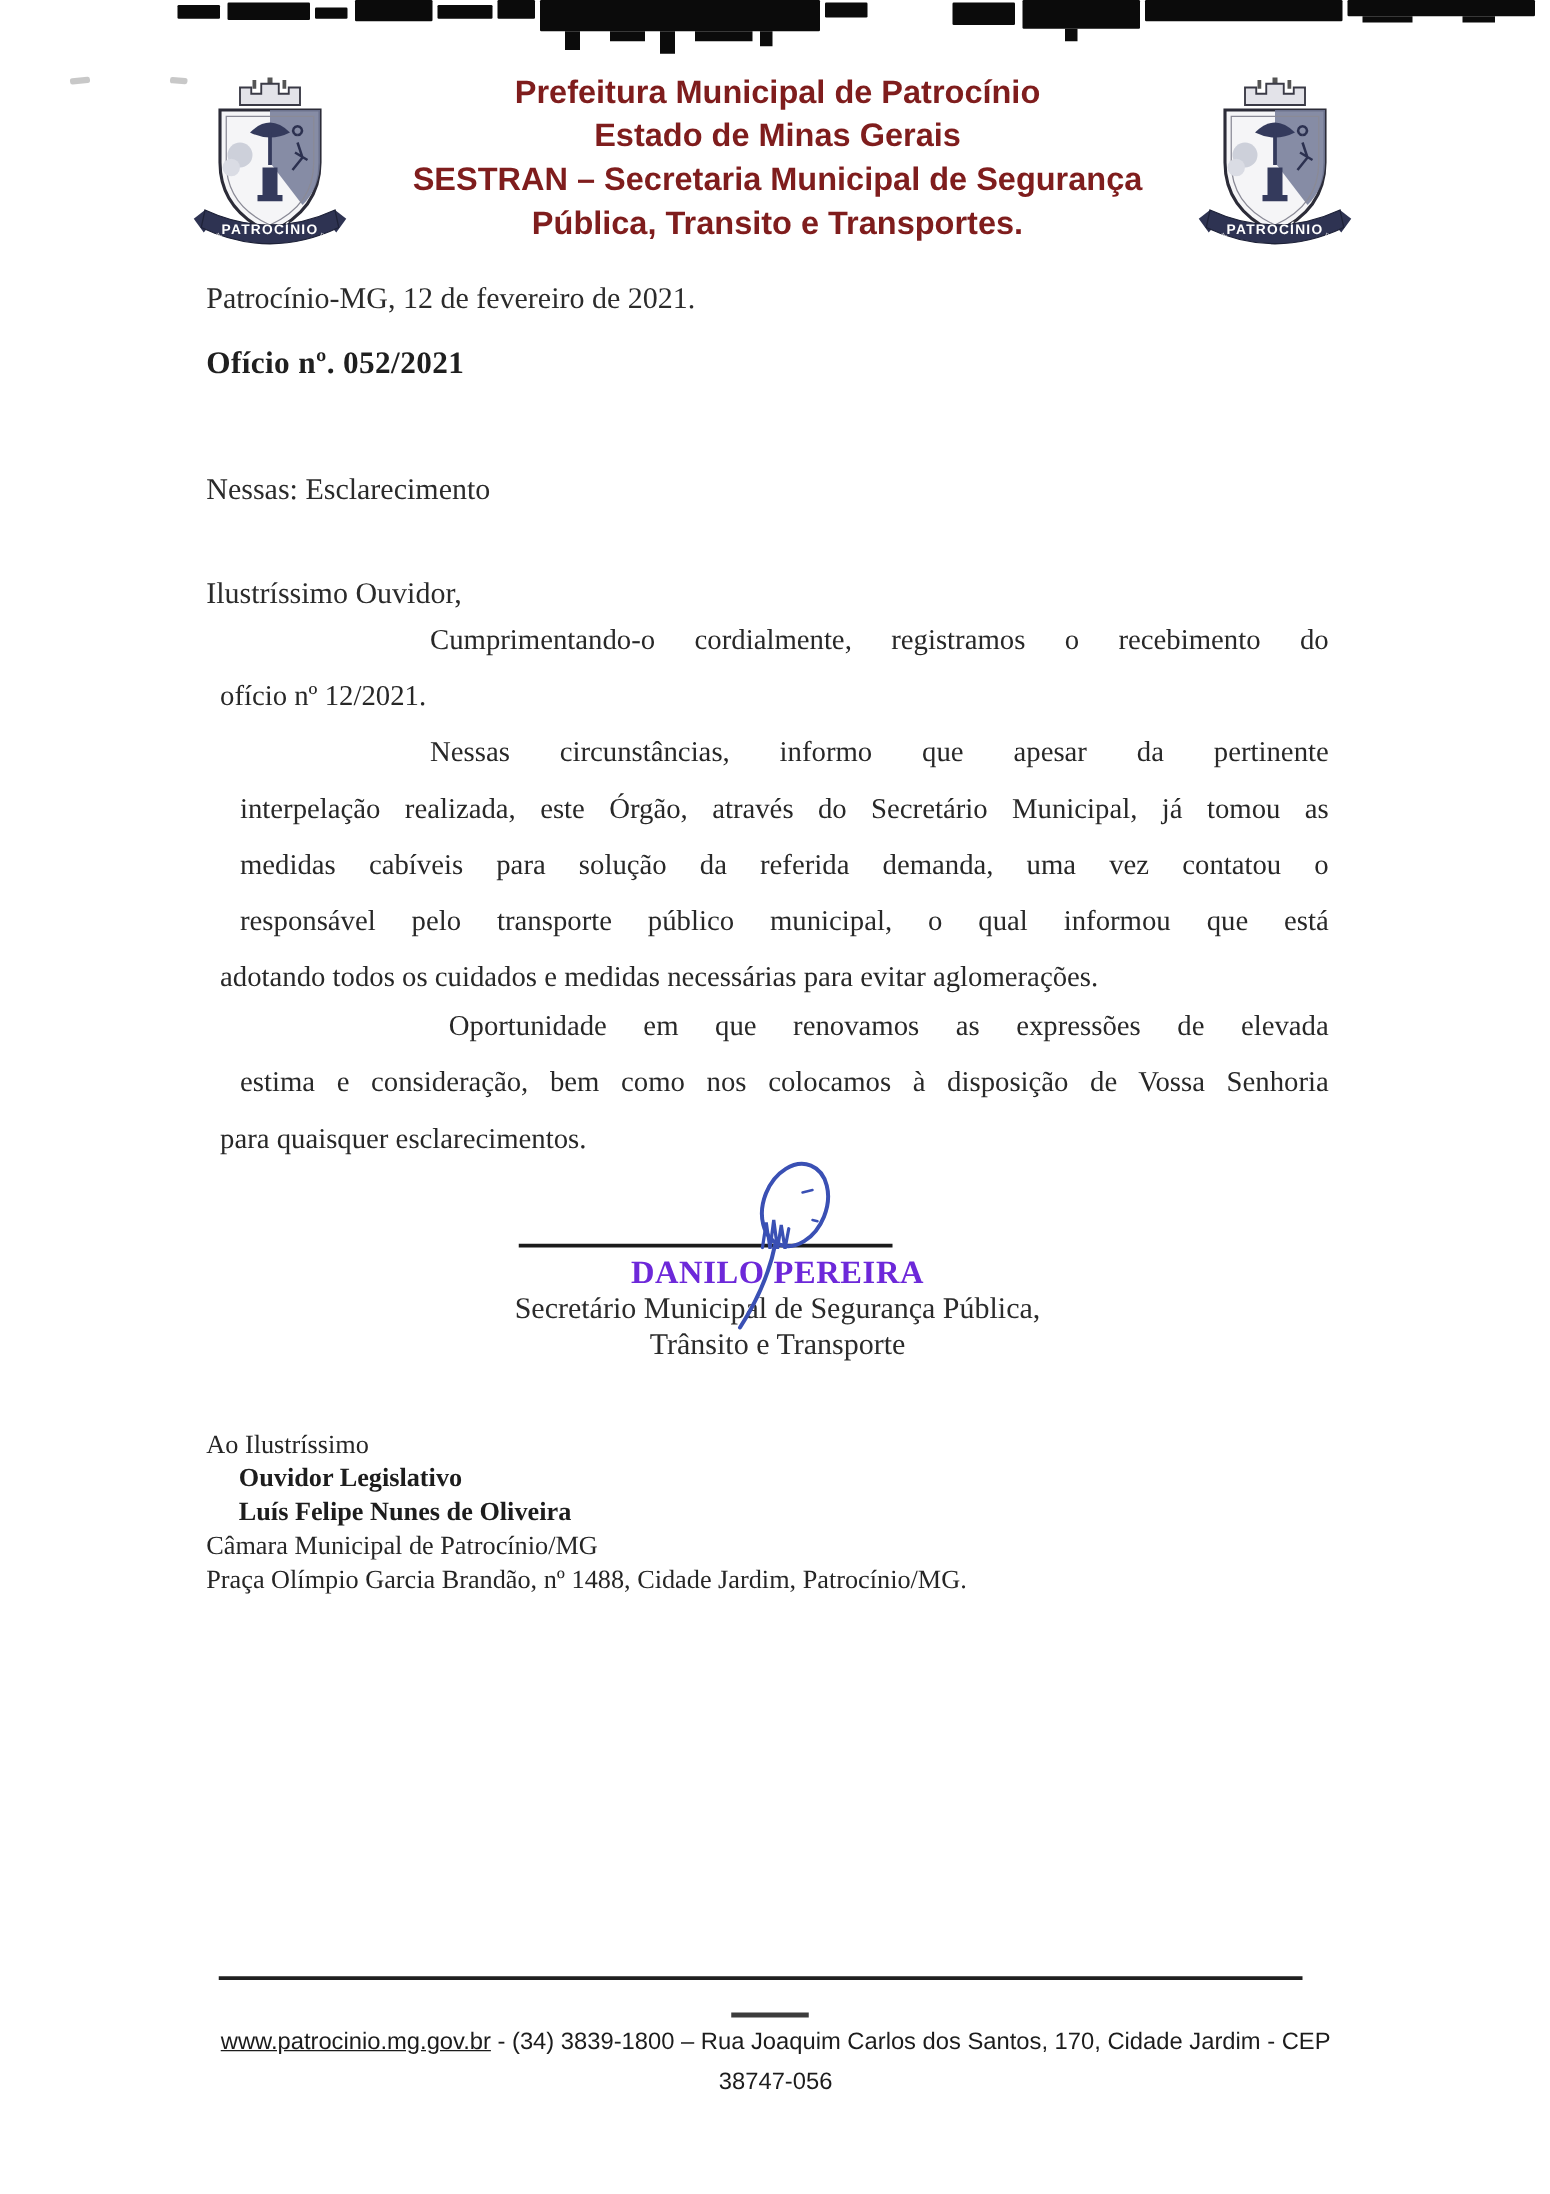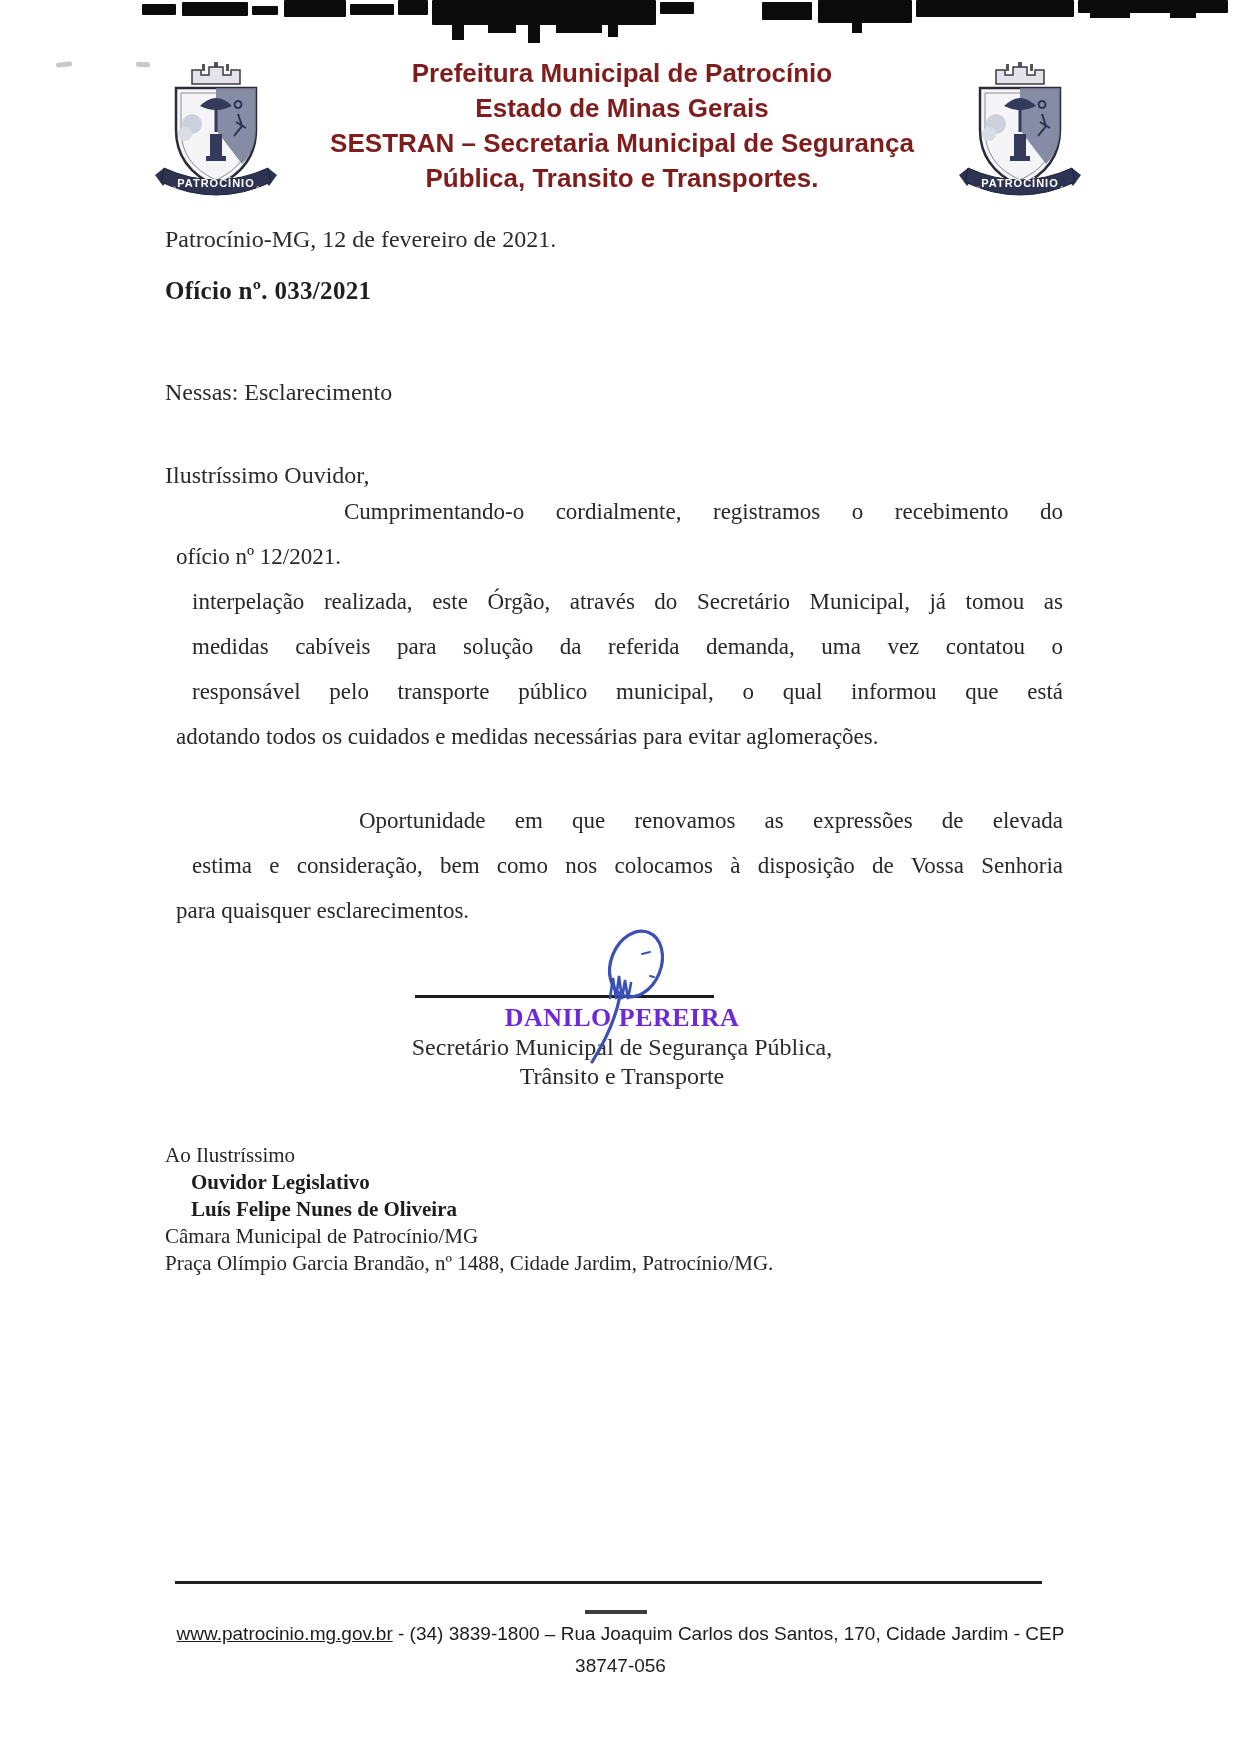--- a/index.html
+++ b/index.html
@@ -114,32 +114,33 @@
 
 <div class="abs hdr">
   <div>Prefeitura Municipal de Patrocínio</div>
   <div>Estado de Minas Gerais</div>
   <div>SESTRAN – Secretaria Municipal de Segurança</div>
   <div>Pública, Transito e Transportes.</div>
 </div>
 
 <div class="abs date">Patrocínio-MG, 12 de fevereiro de 2021.</div>
 
-<div class="abs oficio">Ofício nº. 033/2021</div>
+<div class="abs oficio">Ofício nº. 052/2021</div>
 
 <div class="abs assunto">Nessas: Esclarecimento</div>
 
 <div class="abs salut">Ilustríssimo Ouvidor,</div>
 
 <div class="abs para p1">
   <div class="jl ind">Cumprimentando-o cordialmente, registramos o recebimento do</div>
   <div>ofício nº 12/2021.</div>
 </div>
 
 <div class="abs para p2">
+  <div class="jl ind">Nessas circunstâncias, informo que apesar da pertinente</div>
   <div class="jl">interpelação realizada, este Órgão, através do Secretário Municipal, já tomou as</div>
   <div class="jl">medidas cabíveis para solução da referida demanda, uma vez contatou o</div>
   <div class="jl">responsável pelo transporte público municipal, o qual informou que está</div>
   <div>adotando todos os cuidados e medidas necessárias para evitar aglomerações.</div>
 </div>
 
 <div class="abs para p3">
   <div class="jl ind3">Oportunidade em que renovamos as expressões de elevada</div>
   <div class="jl">estima e consideração, bem como nos colocamos à disposição de Vossa Senhoria</div>
   <div>para quaisquer esclarecimentos.</div>

